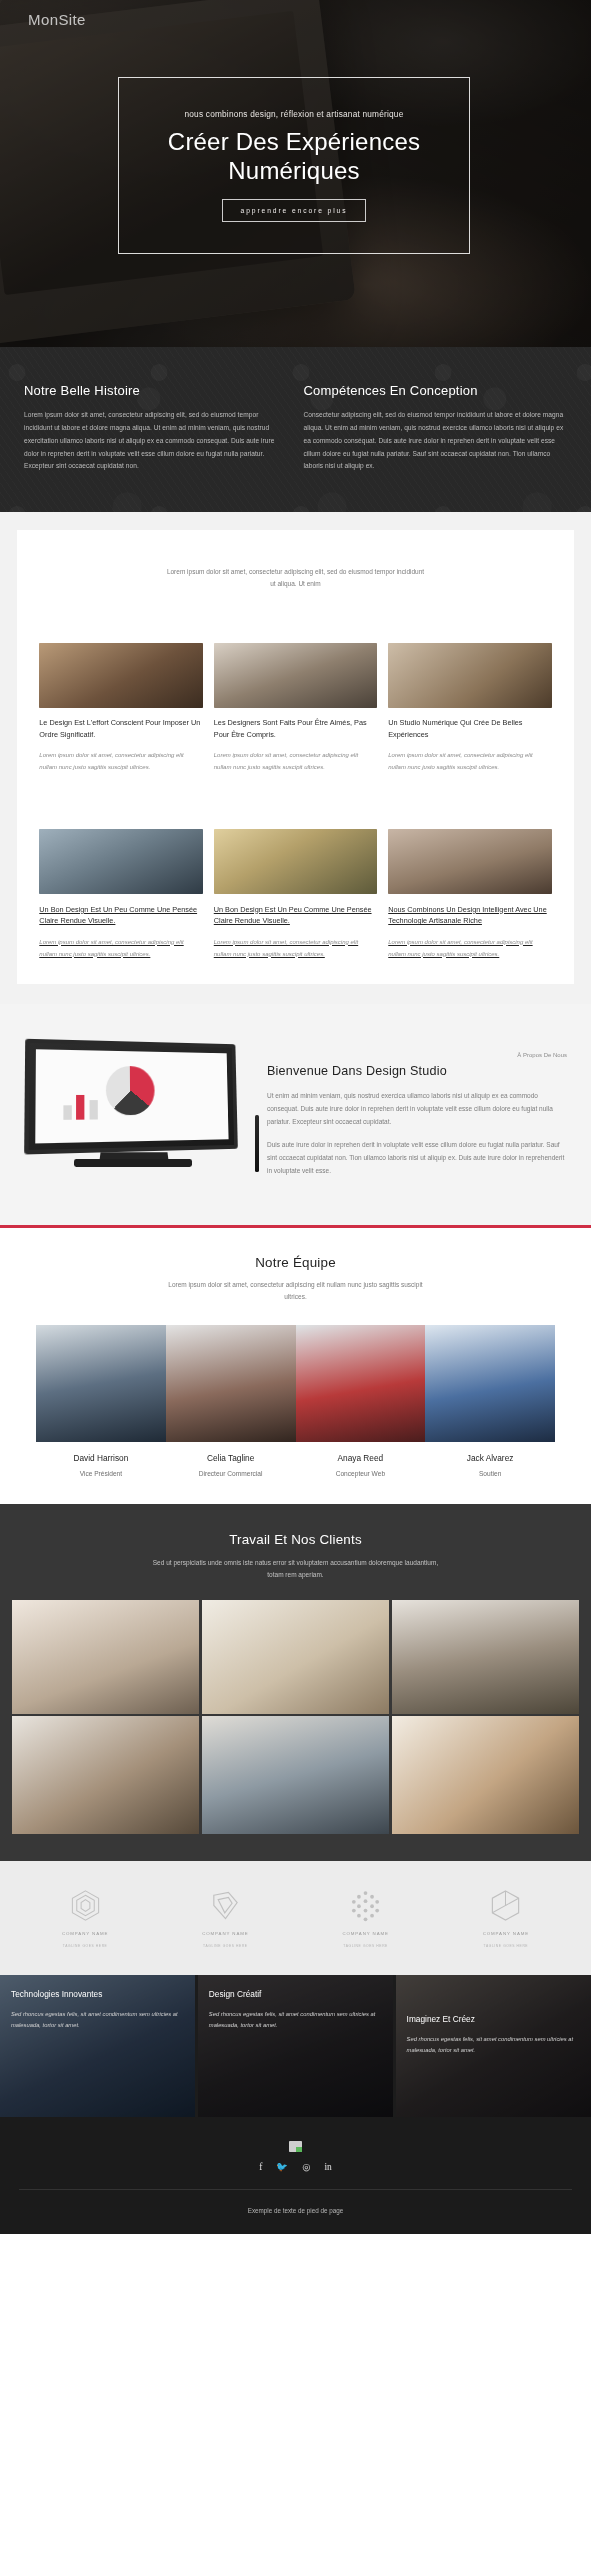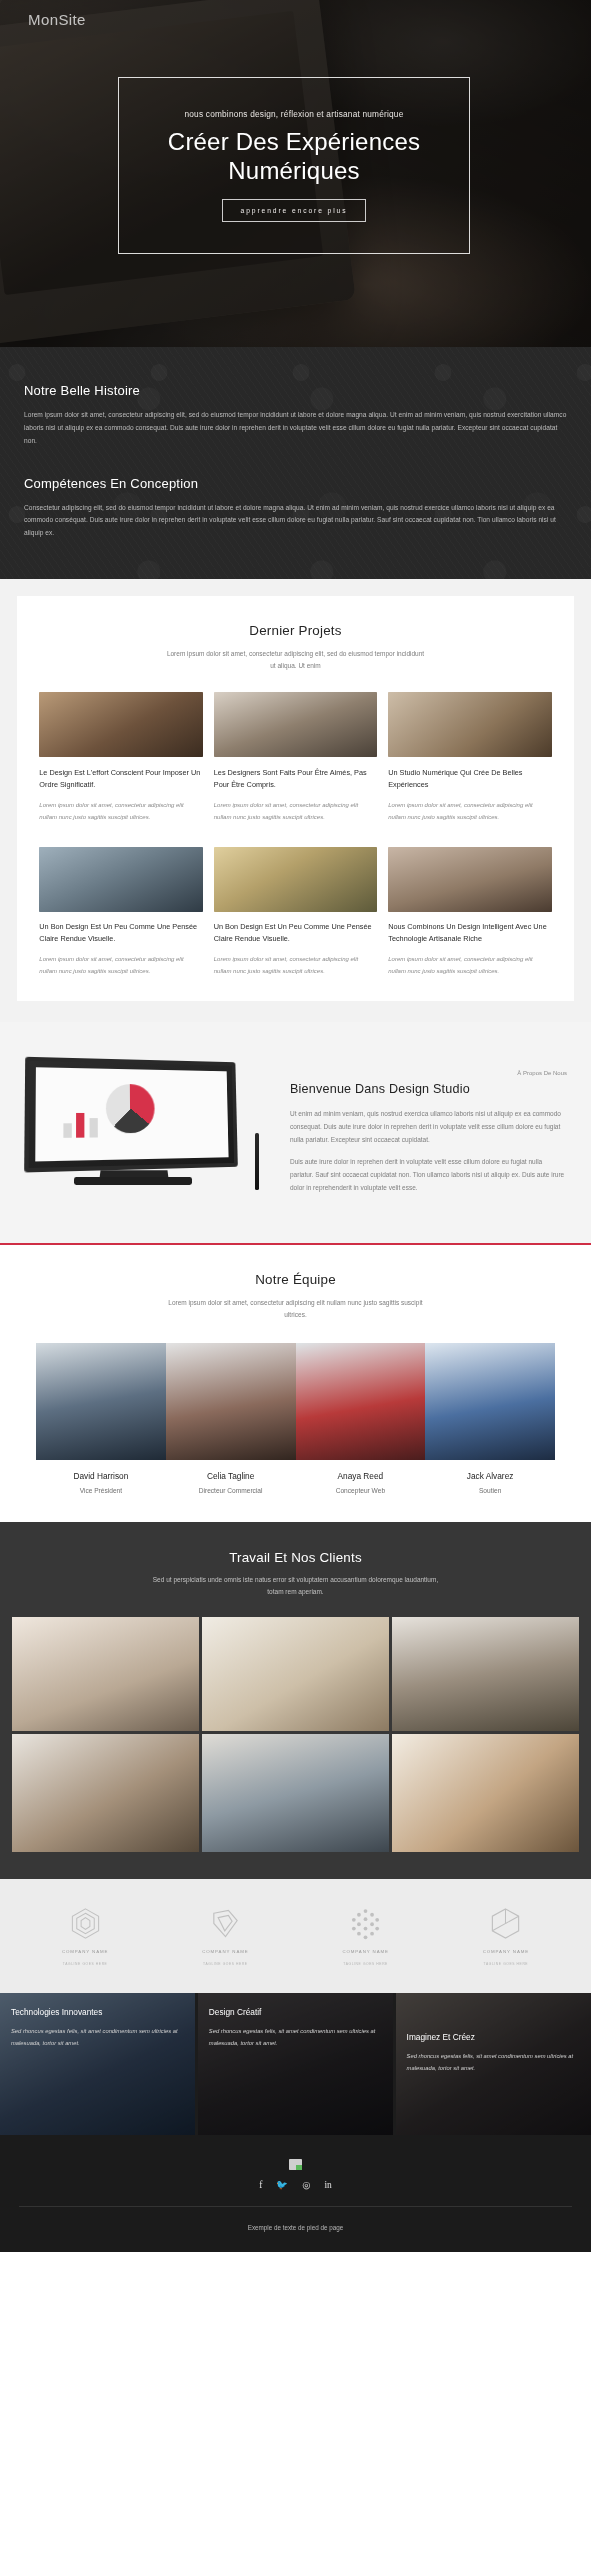--- a/index.html
+++ b/index.html
@@ -106,21 +106,21 @@
   .dark-sec .doodles{
     position:absolute; inset:0;
     opacity:.2;
     background-image:
       repeating-linear-gradient(55deg, rgba(255,255,255,.10) 0 0.8px, transparent 0.8px 5.5px),
       radial-gradient(circle at 12% 18%, rgba(255,255,255,.18) 0 8px, transparent 8.7px),
       radial-gradient(circle at 86% 30%, rgba(255,255,255,.14) 0 11px, transparent 12px),
       radial-gradient(circle at 62% 78%, rgba(255,255,255,.10) 0 14px, transparent 15px);
     background-size: 100% 100%, 142px 142px, 173px 173px, 205px 205px;
   }
-  .cols { position: relative; display: flex; gap: 28px; z-index:2;flex-direction:column; }
+  .cols { position: relative; display: flex; gap: 16px; z-index:2; }
   .col { flex: 1; }
   .col h2 {
     color: #fff; font-size: 13px; font-weight: 400;
     margin-bottom: 11px; letter-spacing: 0.2px;
   }
   .col p {
     color: #bdbdbd; font-size: 6.6px; line-height: 1.95; letter-spacing:0.04px;
   }
 
   
@@ -128,44 +128,44 @@
   .projects { background: #fff; padding: 27px 22px 24px; }
   .sec-title {
     text-align: center; font-size: 13.4px; font-weight: 400; color: #252525;
     letter-spacing:0.2px;
   }
   .sec-sub {
     text-align: center; color: #7d7d7d; font-size: 6.5px;
     line-height: 1.85; margin: 9.5px auto 0; max-width: 260px;
   }
   .grid3 { display: flex; gap: 11px; margin-top: 20.5px; }
-  .card { flex: 1; }
+  .card { flex: 1; margin-top: 32px; }
   .thumb { width: 100%; height: 65px; border-radius:0.8px; }
   .card h3 {
     font-size: 7.3px; font-weight: 400; color: #2b2b2b;
     line-height: 1.6; margin: 9.5px 0 0;
   }
   .card p {
     font-size: 6px; font-style: italic; color: #8a8a8a;
     line-height: 2.0; margin-top: 8.7px;
   }
-  .grid3.row2 { margin-top: 24px; }
+  .grid3.row2 { margin-top: 24px; text-decoration: underline; }
 
   
   .ph1{background:linear-gradient(150deg,#b99a78,#6d523c 55%,#3b2c20);}
   .ph2{background:linear-gradient(160deg,#d8cfc4,#8e7f6e 50%,#4a4138);}
   .ph3{background:linear-gradient(140deg,#cdbda8,#8a7358 60%,#4c3b2a);}
   .ph4{background:linear-gradient(155deg,#9fb0bc,#6b7c88 45%,#2f3b45);}
   .ph5{background:linear-gradient(150deg,#e0cf9e,#b4a06a 40%,#5d5a3a);}
   .ph6{background:linear-gradient(165deg,#c8b6a6,#8f7a66 55%,#4a3b30);}
 
   
   .about {
     background:#f4f4f4; padding: 35px 24px 36px;
-    display:flex; align-items:center; gap: 26px;
+    display:flex; align-items:center; gap: 3px;
   }
   .monitor { width: 240px; height: 150px; position: relative; flex: none; }
   .monitor .screen {
     position:absolute; left:4.7px; top:1.6px; width: 214px; height: 110px;
     background: linear-gradient(160deg,#2d2d2d,#191919);
     border: 4.7px solid #2a2a2a; border-radius: 3.2px;
     transform: perspective(331px) rotateY(9deg) rotateX(3deg);
   }
   .monitor .screen::before{
     content:""; position:absolute; inset:6.3px;
@@ -300,21 +300,20 @@
       </div>
       <div class="col">
         <h2>Compétences En Conception</h2>
         <p>Consectetur adipiscing elit, sed do eiusmod tempor incididunt ut labore et dolore magna aliqua. Ut enim ad minim veniam, quis nostrud exercice ullamco laboris nisi ut aliquip ex ea commodo conséquat. Duis aute irure dolor in reprehen derit in voluptate velit esse cillum dolore eu fugiat nulla pariatur. Sauf sint occaecat cupidatat non. Tion ullamco laboris nisi ut aliquip ex.</p>
       </div>
     </div>
   </section>
 
   <section class="projects-wrap">
     <div class="projects">
-      <h2 class="sec-title">Dernier Projets</h2>
       <p class="sec-sub">Lorem ipsum dolor sit amet, consectetur adipiscing elit, sed do eiusmod tempor incididunt ut aliqua. Ut enim</p>
 
       <div class="grid3">
         <article class="card">
           <div class="thumb ph1"></div>
           <h3>Le Design Est L'effort Conscient Pour Imposer Un Ordre Significatif.</h3>
           <p>Lorem ipsum dolor sit amet, consectetur adipiscing elit nullam nunc justo sagittis suscipit ultrices.</p>
         </article>
         <article class="card">
           <div class="thumb ph2"></div>

